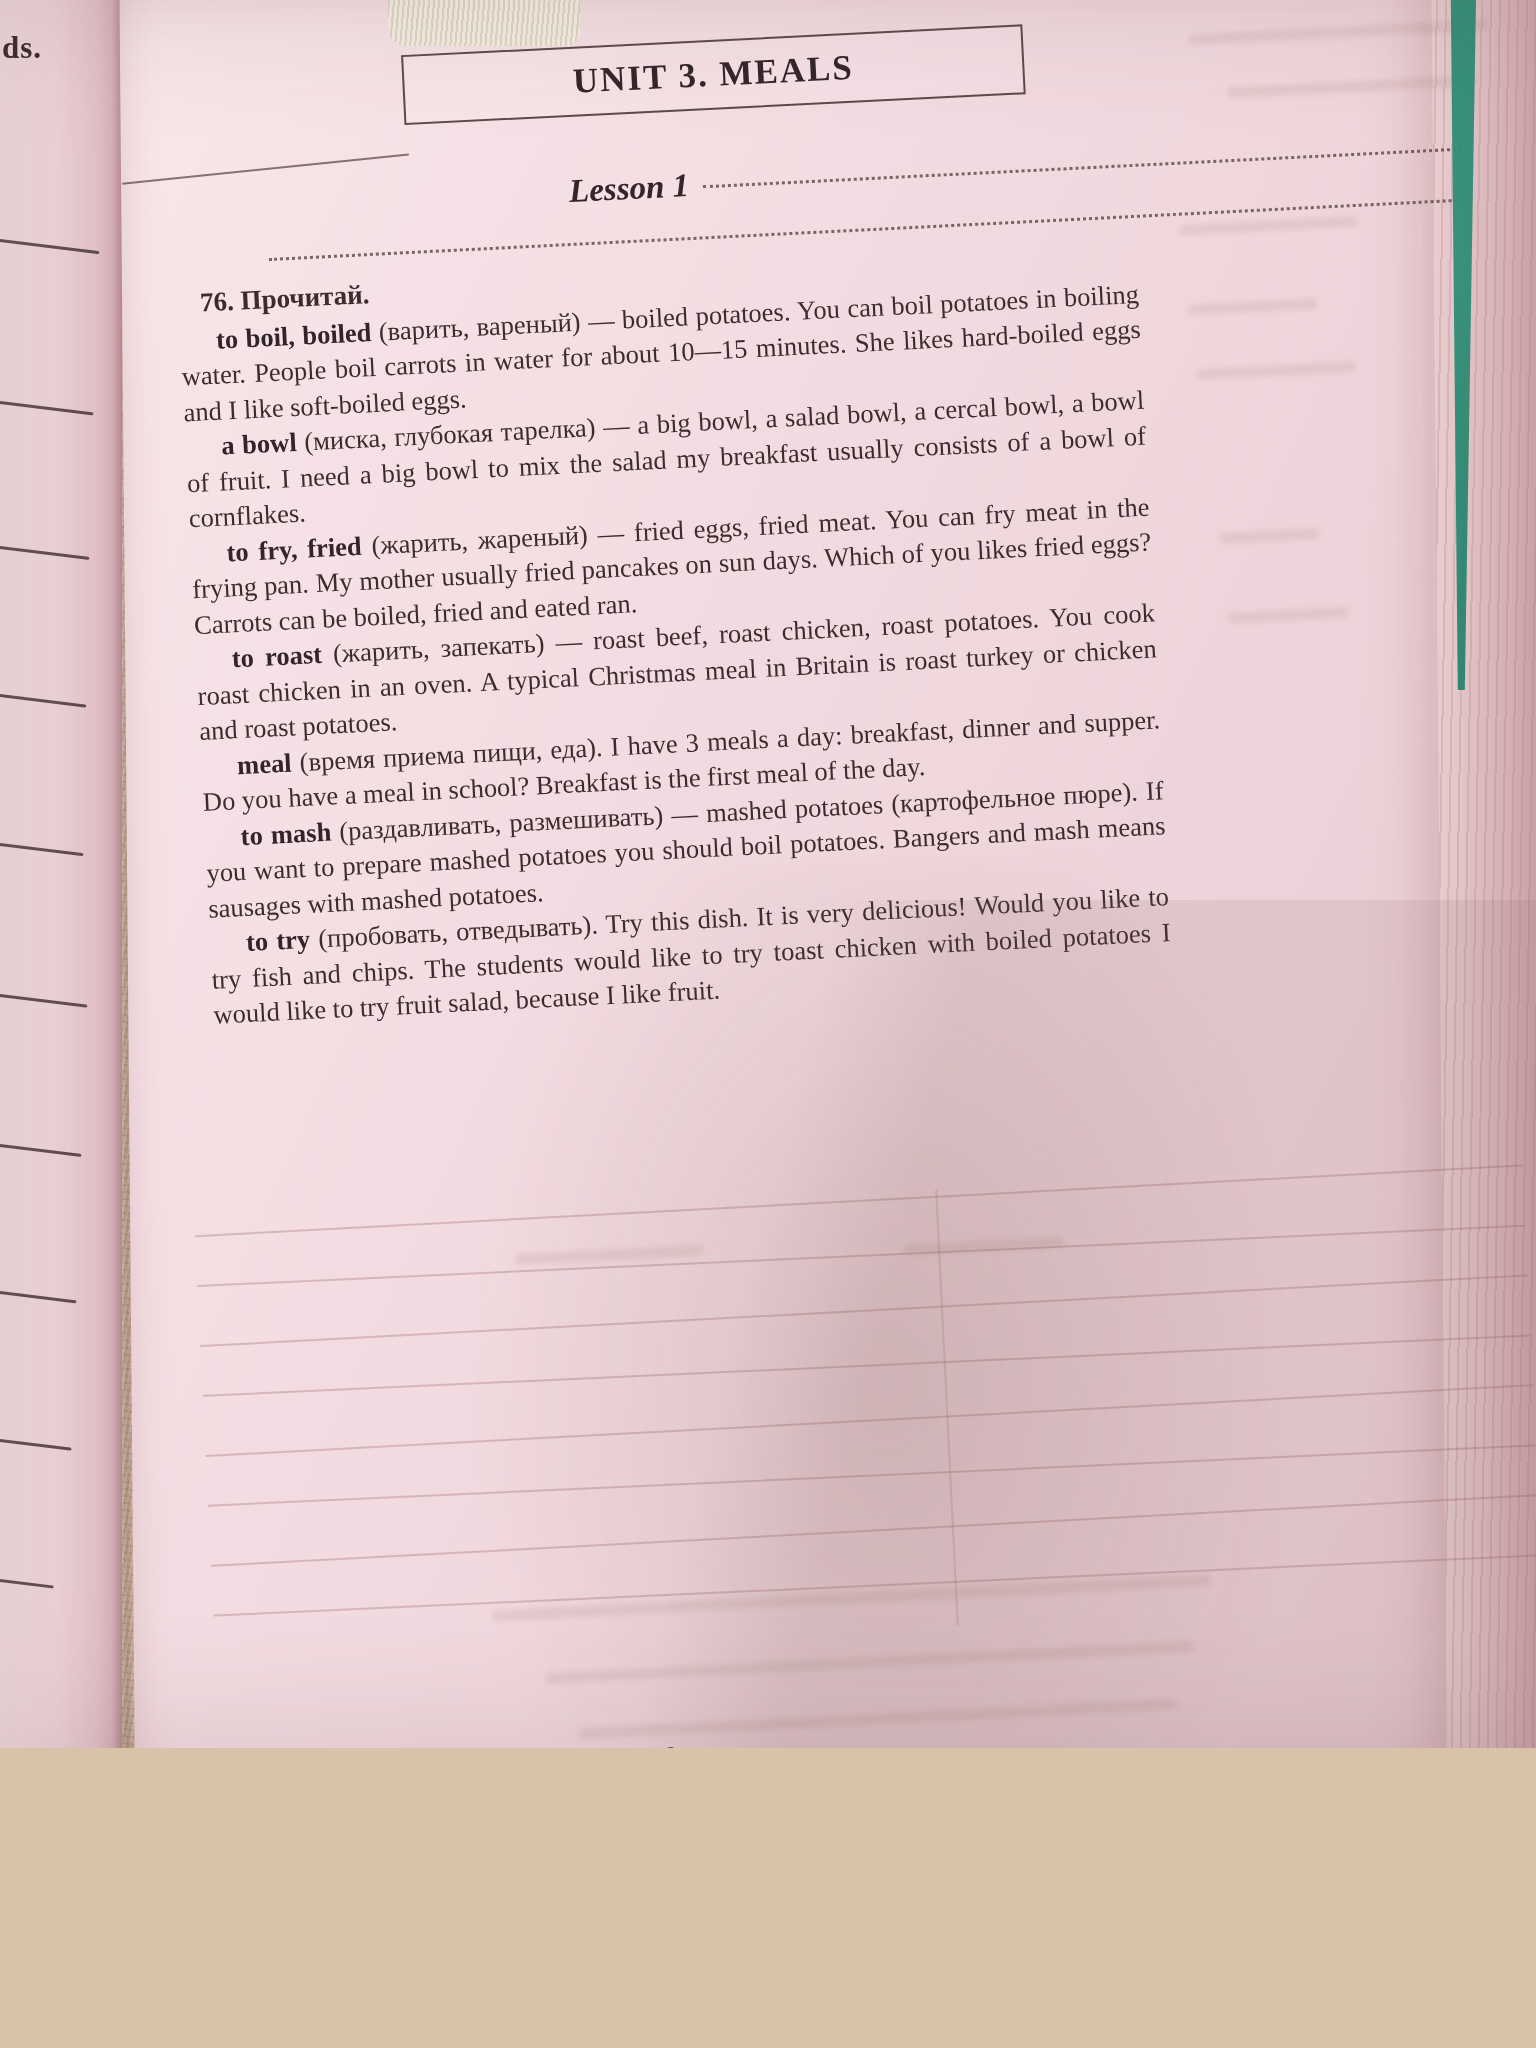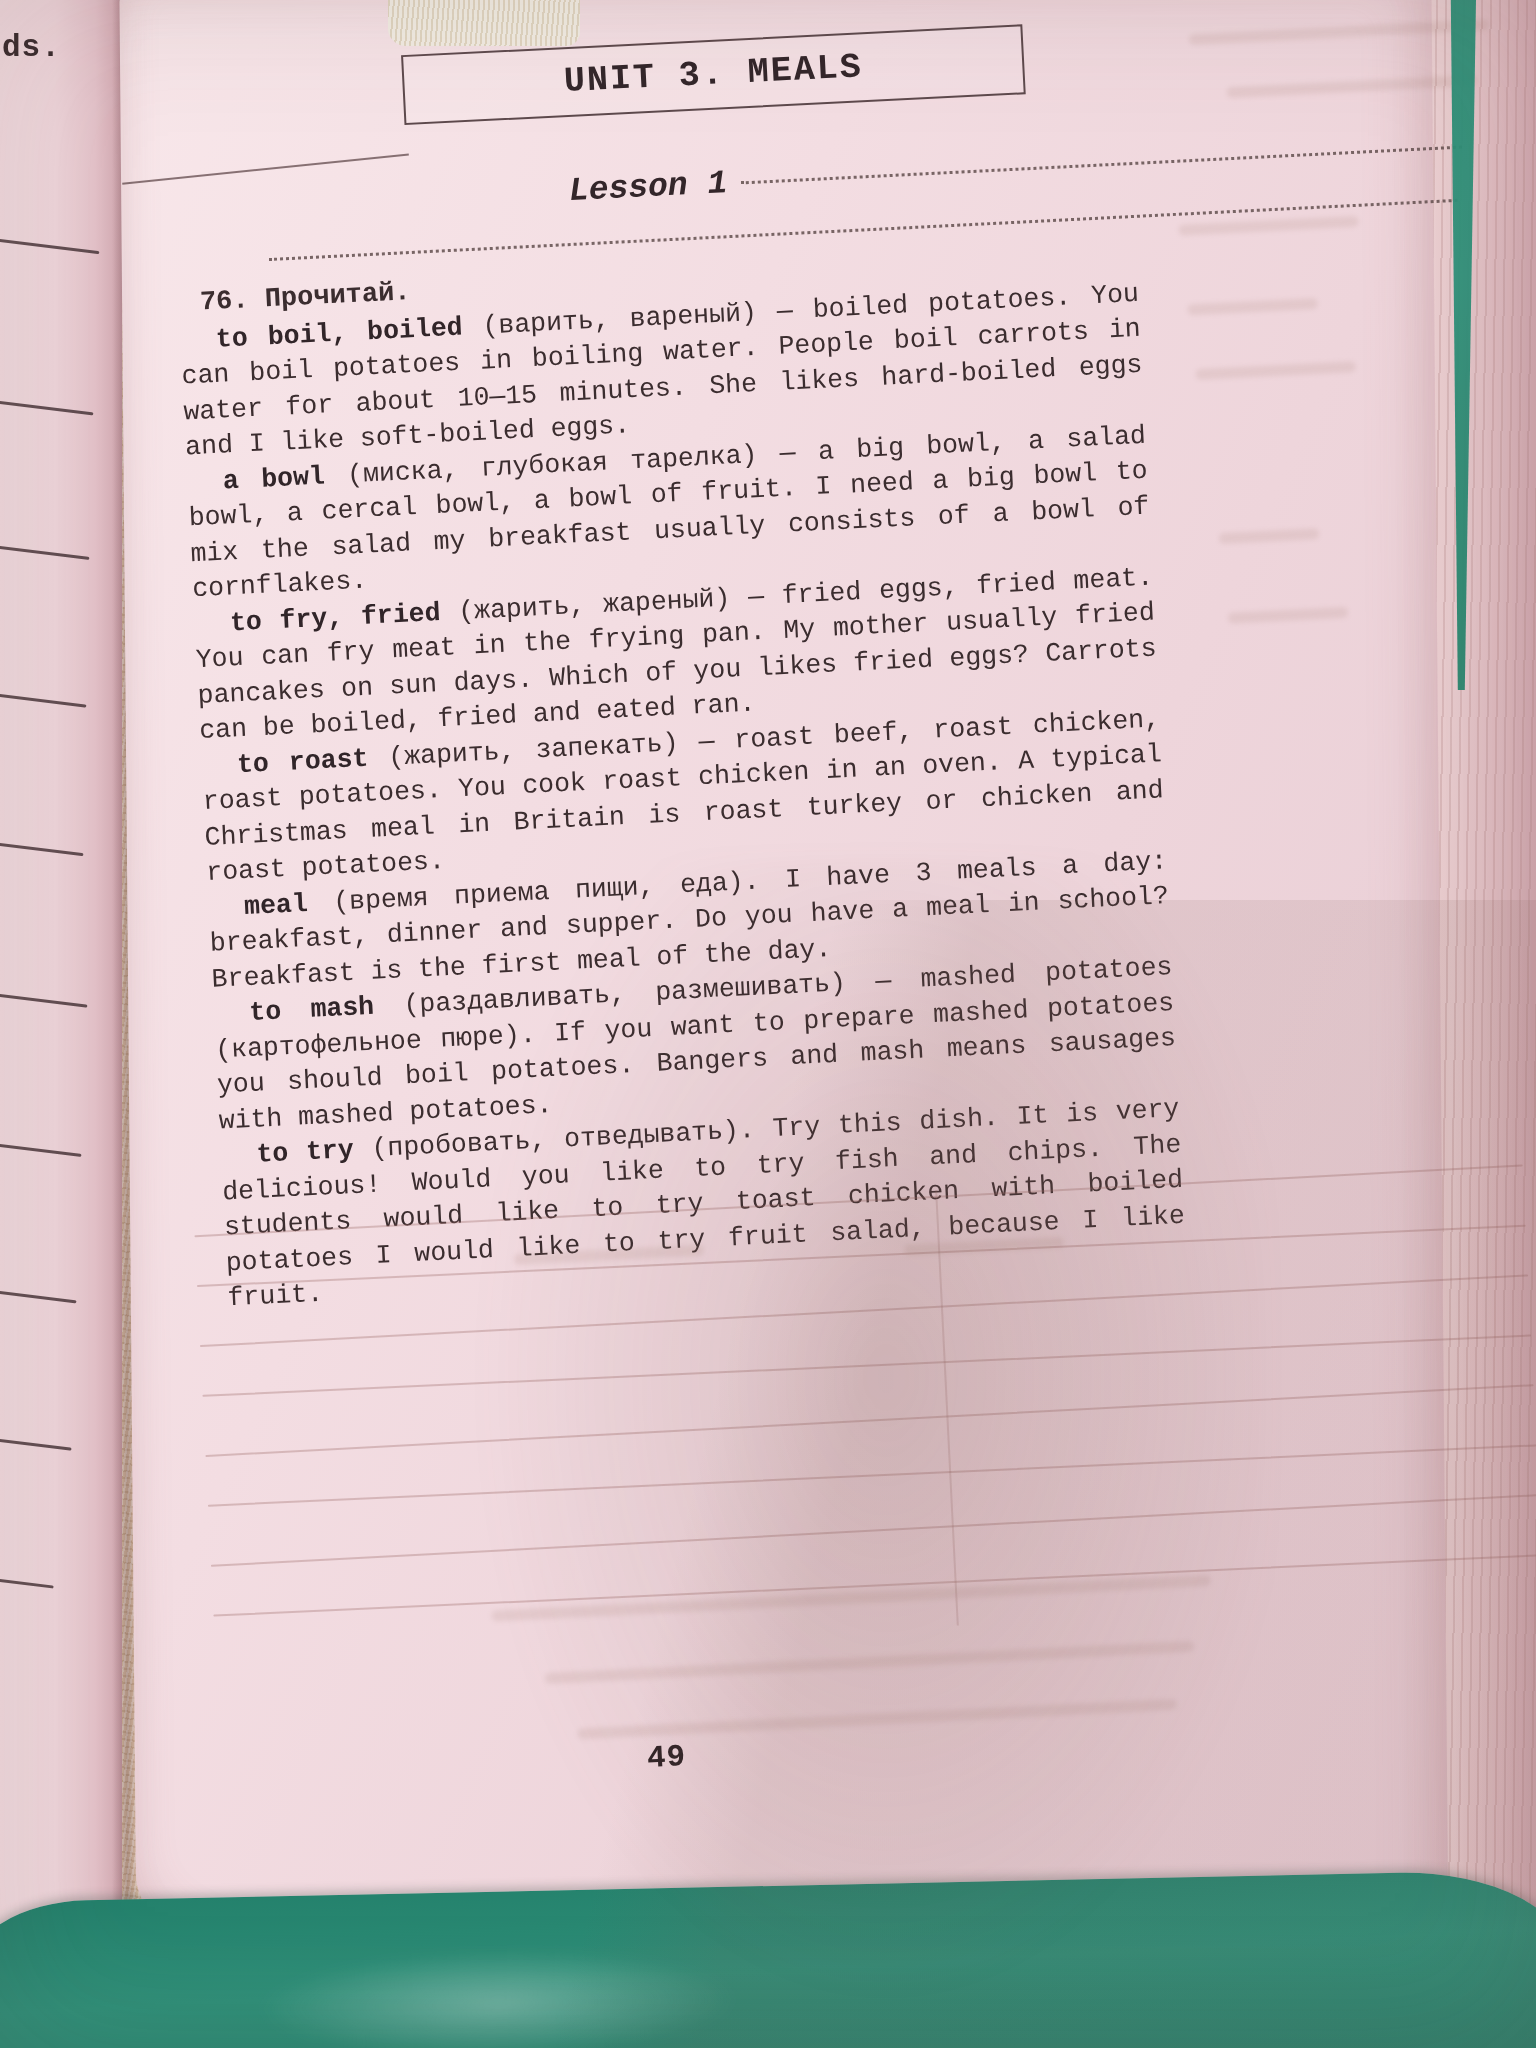--- a/index.html
+++ b/index.html
@@ -1,22 +1,22 @@
 <!DOCTYPE html>
 <html><head>
 <meta charset="utf-8">
 <style>
   html,body{margin:0;padding:0;background:#d8c3a8;}
   .photo{
-    position:relative;width:1536px;height:2048px;overflow:hidden;
+    position:relative;width:1536px;height:1748px;overflow:hidden;
     background-color:#e2cbae;
     background-image:
       repeating-linear-gradient(100deg, rgba(255,255,255,.38) 0 2px, rgba(0,0,0,0) 2px 5px),
       repeating-linear-gradient(8deg, rgba(168,135,95,.28) 0 2px, rgba(0,0,0,0) 2px 7px);
-    font-family:Liberation Mono, monospace;
+    font-family:Liberation Serif, serif;
   }
   
   .stack-right{
     position:absolute;left:1418px;top:0;width:120px;height:1960px;z-index:1;
     background:linear-gradient(90deg,#ecd3d4 0%,#e6c8cb 35%,#ddb9be 70%,#d2a9b0 100%);
     background-blend-mode:multiply;
     border-radius:0 0 60px 20px;
   }
   .stack-right .streaks{
     position:absolute;inset:0;

